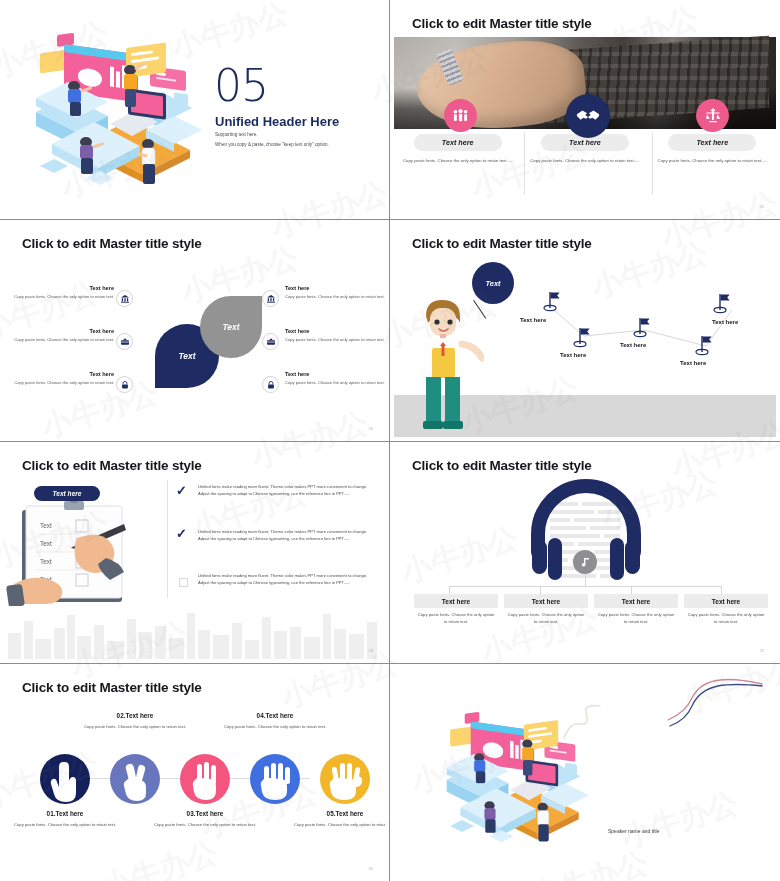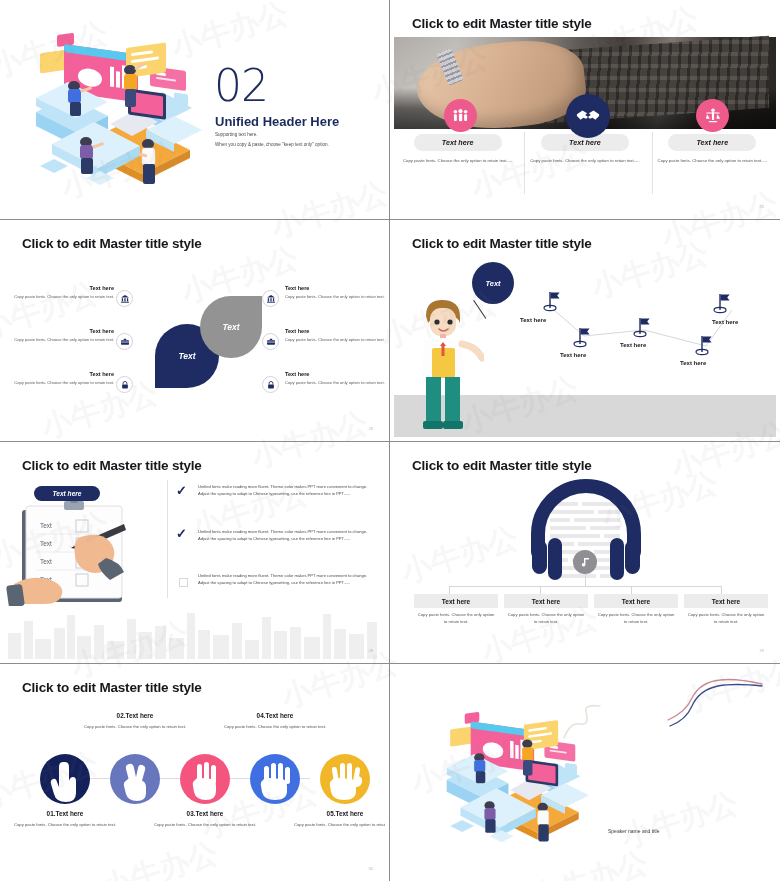--- a/index.html
+++ b/index.html
@@ -267,21 +267,21 @@
           <rect x="70" y="120" width="12" height="3" rx="1.5" fill="#f5c6a0" transform="rotate(-20 70 120)"></rect>
         </g>
         <g>
           <ellipse cx="126" cy="118" rx="6" ry="5" fill="#3d3d52"></ellipse>
           <rect x="120" y="122" width="13" height="17" rx="3" fill="#fafafa" stroke="#e0e0e6" stroke-width=".5"></rect>
           <rect x="121" y="138" width="12" height="20" rx="2" fill="#2b3a67"></rect>
           <rect x="116" y="126" width="10" height="3" rx="1.5" fill="#f5c6a0" transform="rotate(16 116 126)"></rect>
         </g>
       </svg>
 
-      <div class="s1-num">02</div>
+      <div class="s1-num">05</div>
       <div class="s1-head">Unified Header Here</div>
       <div class="s1-sub1">Supporting text here.</div>
       <div class="s1-sub2">When you copy &amp; paste, choose "keep text only" option.</div>
     </div>
   </div>
 
   <div class="slide nr">
     <div class="inner">
       <div class="mtitle">Click to edit Master title style</div>
 

